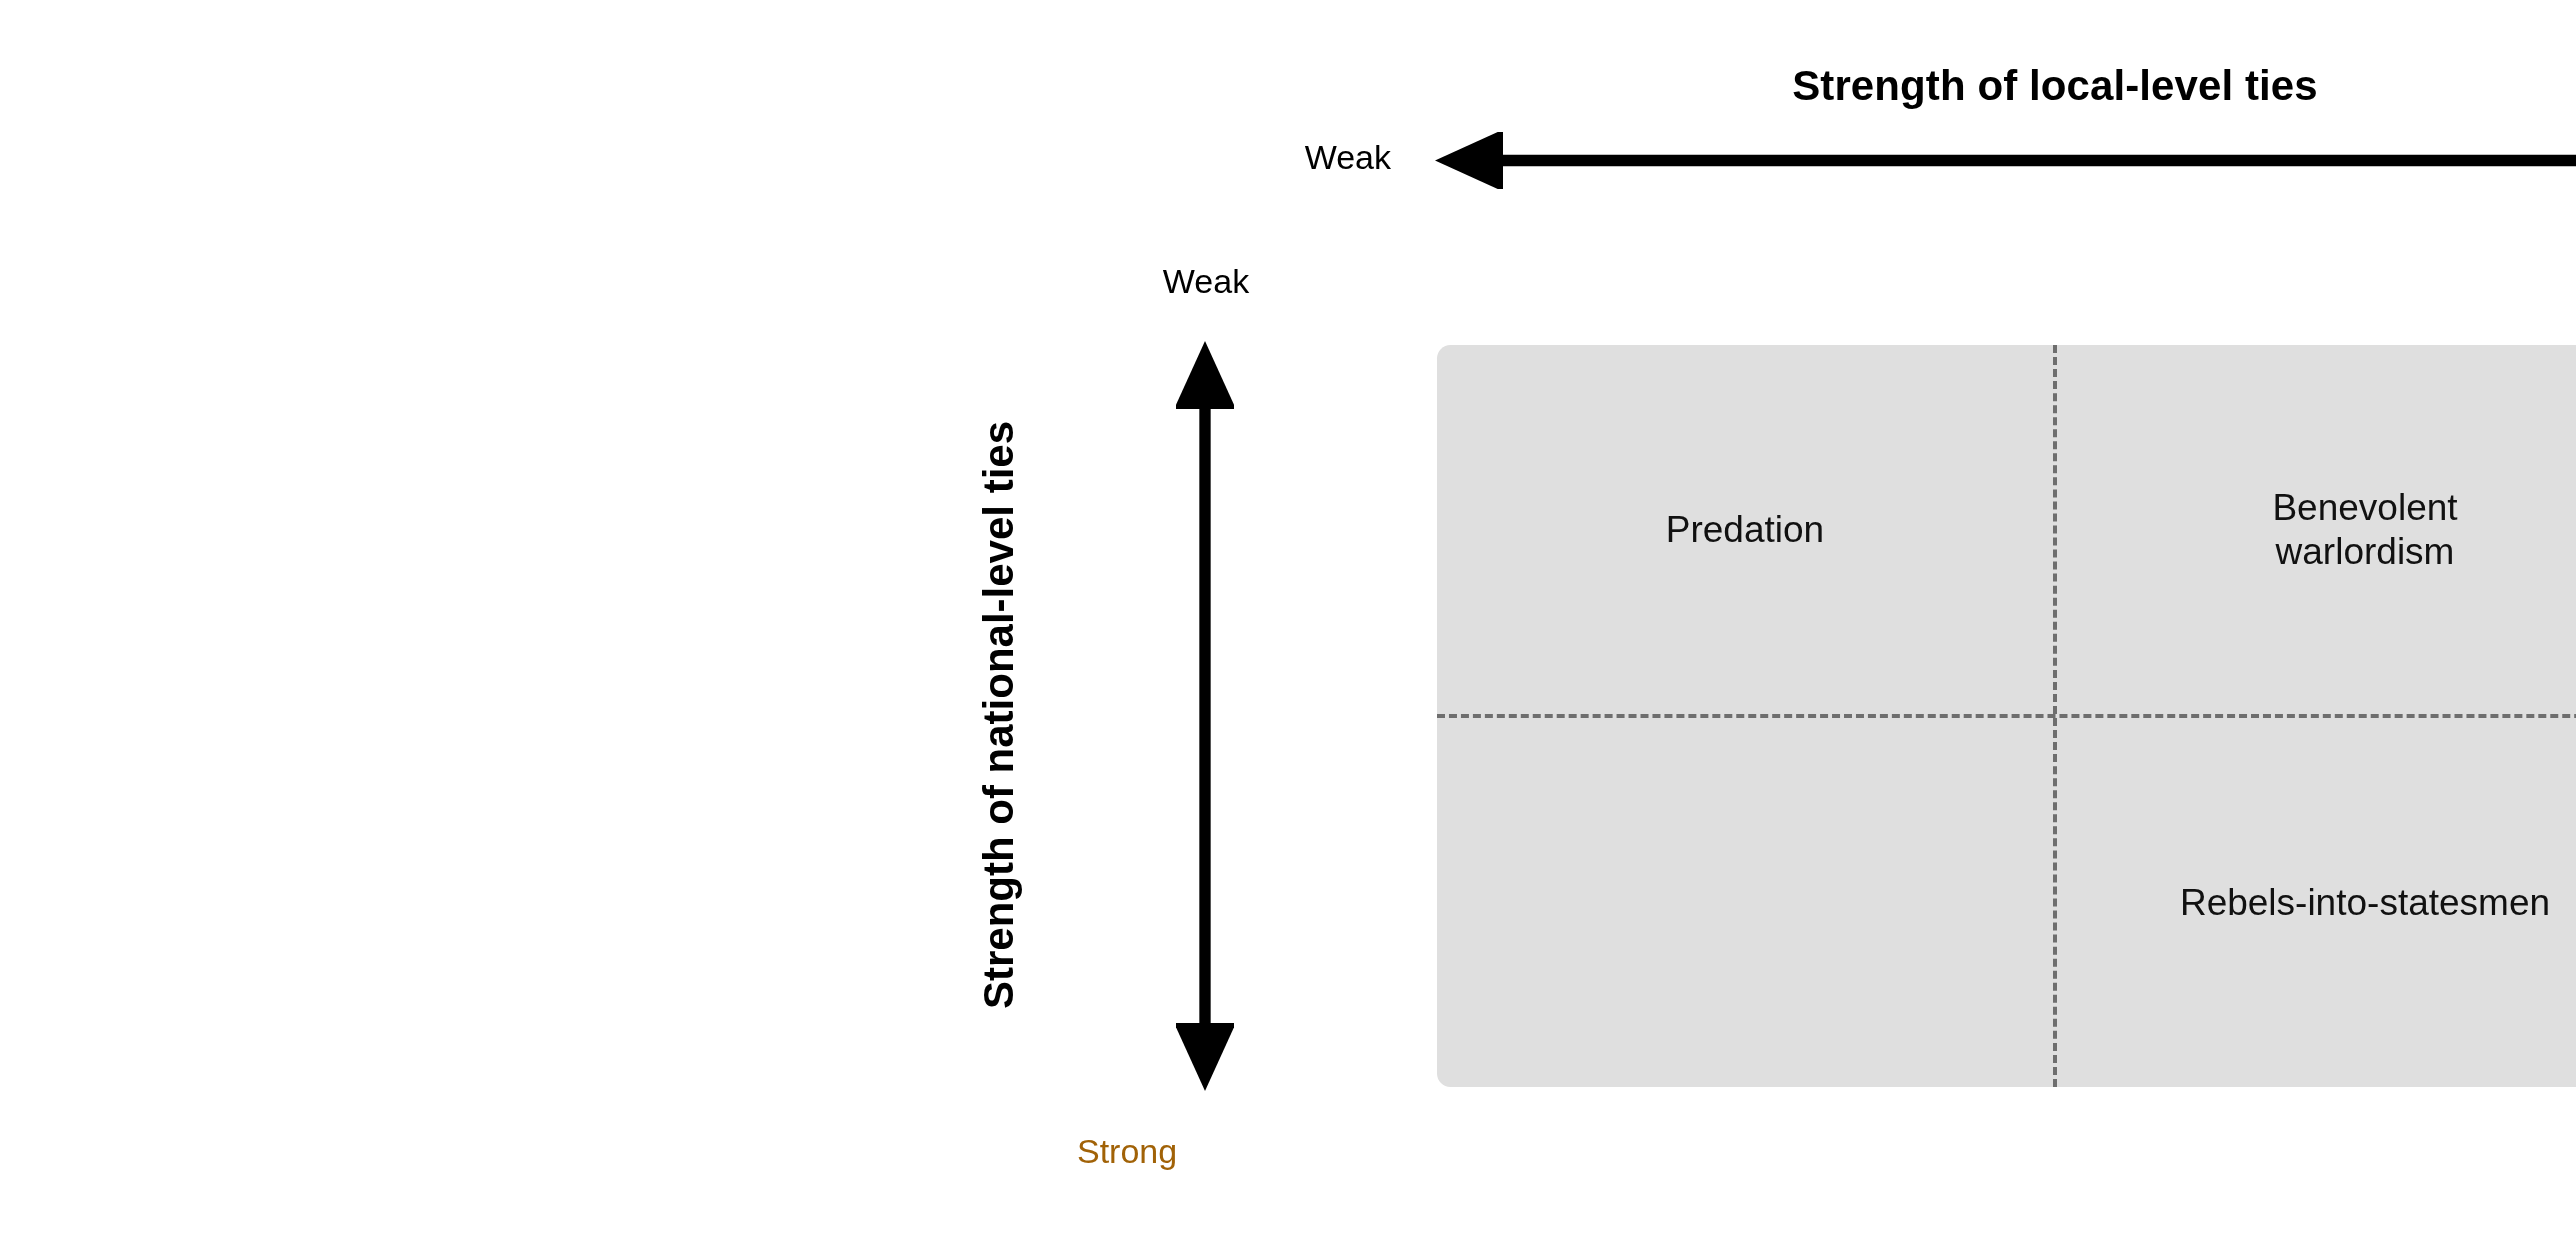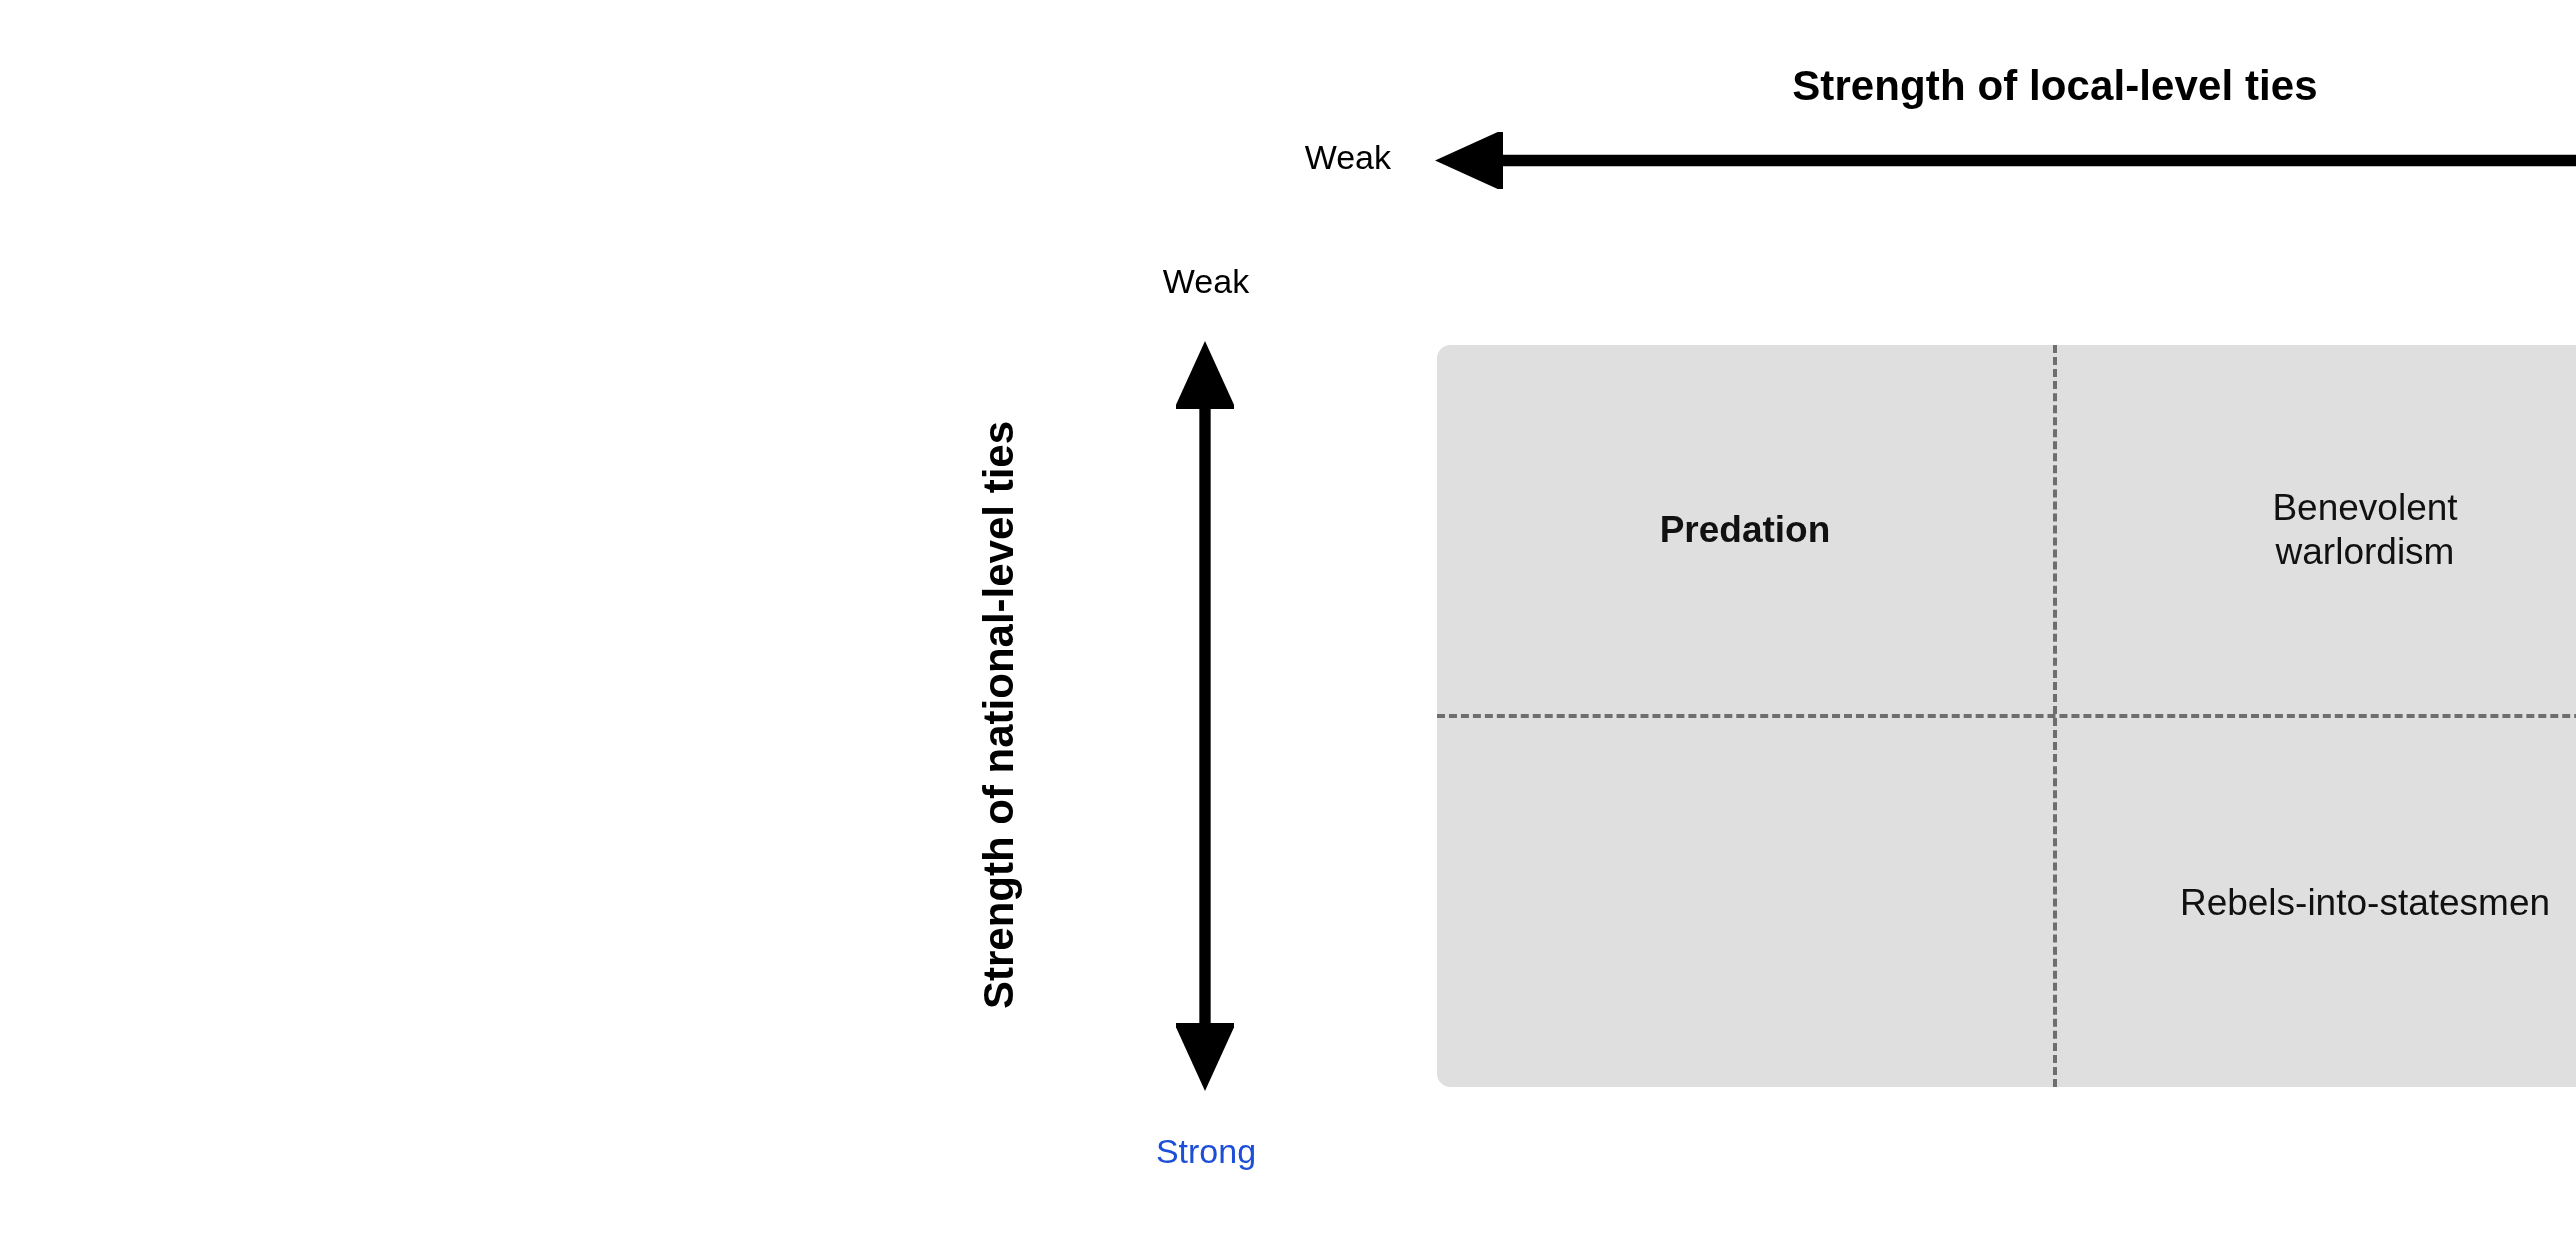--- a/index.html
+++ b/index.html
@@ -84,23 +84,22 @@
     text-align: center;
     font-size: 34px;
     color: #000000;
     white-space: nowrap;
   }
   #y-label-strong {
     position: absolute;
     left: 1077px;
     top: 1132px;
     width: 258px;
-    text-align: center;
     font-size: 34px;
-    color: #1d4ed8;
+    color: #a16207;
     white-space: nowrap;
   }
 
   
   #matrix-panel {
     position: absolute;
     left: 1437px;
     top: 345px;
     width: 1236px;
     height: 742px;
@@ -130,21 +129,21 @@
   .quadrant {
     position: absolute;
     display: flex;
     align-items: center;
     justify-content: center;
     text-align: center;
     font-size: 37px;
     line-height: 1.18;
     color: #111111;
   }
-  #quadrant-top-left     { left: 0px;    top: 0px;   width: 616px; height: 369px; font-weight: bold; }
+  #quadrant-top-left     { left: 0px;    top: 0px;   width: 616px; height: 369px; }
   #quadrant-top-right    { left: 620px; top: 0px;   width: 616px; height: 369px; }
   #quadrant-bottom-left  { left: 0px;    top: 373px; width: 616px; height: 369px; }
   #quadrant-bottom-right { left: 620px; top: 373px; width: 616px; height: 369px; }
 
   .quadrant-label { white-space: pre-line; }
 </style>
 </head>
 <body>
 
 <div id="canvas">

